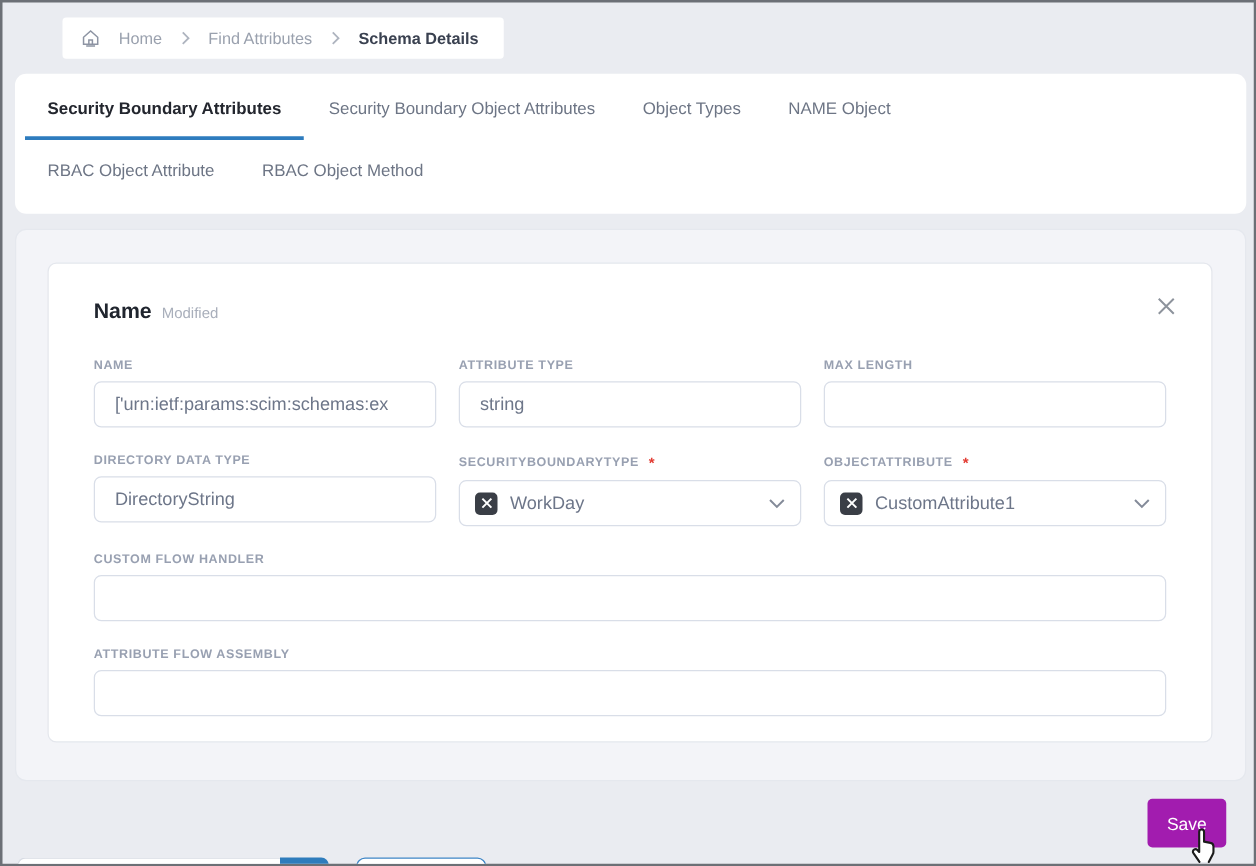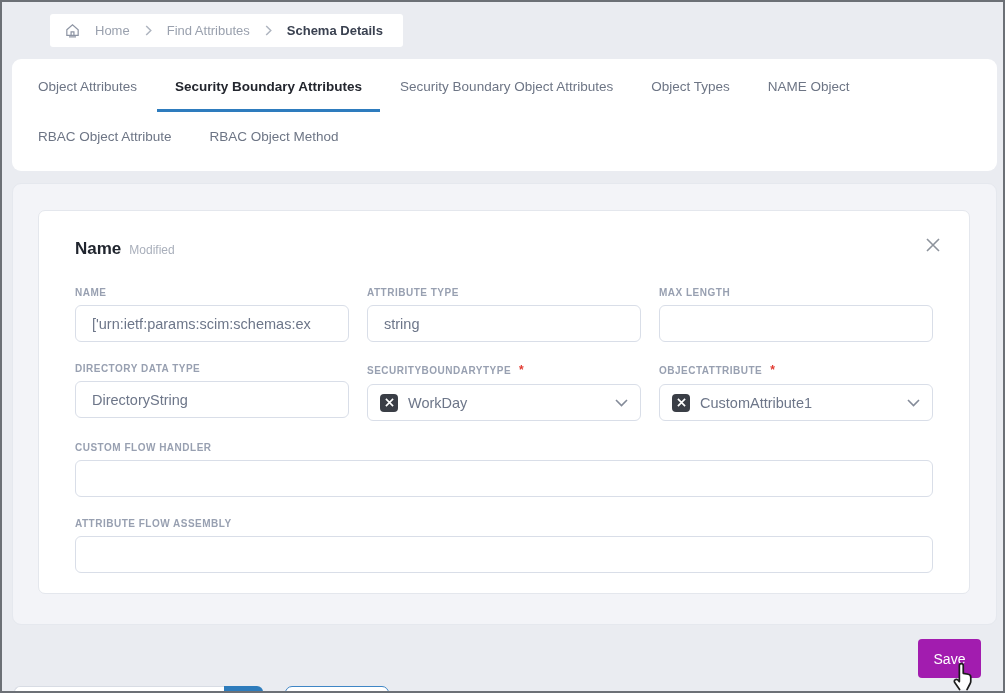--- a/index.html
+++ b/index.html
@@ -126,21 +126,20 @@
   <span class="sep-icon">
     <svg width="9" height="11" viewBox="0 0 9 12" fill="none" stroke="#aeb4bf" stroke-width="1.6">
         <path d="M2 1 L7 6 L2 11"></path>
       </svg>
   </span>
   <span class="crumb current">Schema Details</span>
 </nav>
 
 <div class="tabs-panel">
   <div class="tab-row">
-    <div class="tab">Object Attributes</div>
     <div class="tab active">Security Boundary Attributes</div>
     <div class="tab">Security Boundary Object Attributes</div>
     <div class="tab">Object Types</div>
     <div class="tab">NAME Object</div>
   </div>
   <div class="tab-row second">
     <div class="tab">RBAC Object Attribute</div>
     <div class="tab">RBAC Object Method</div>
   </div>
 </div>

